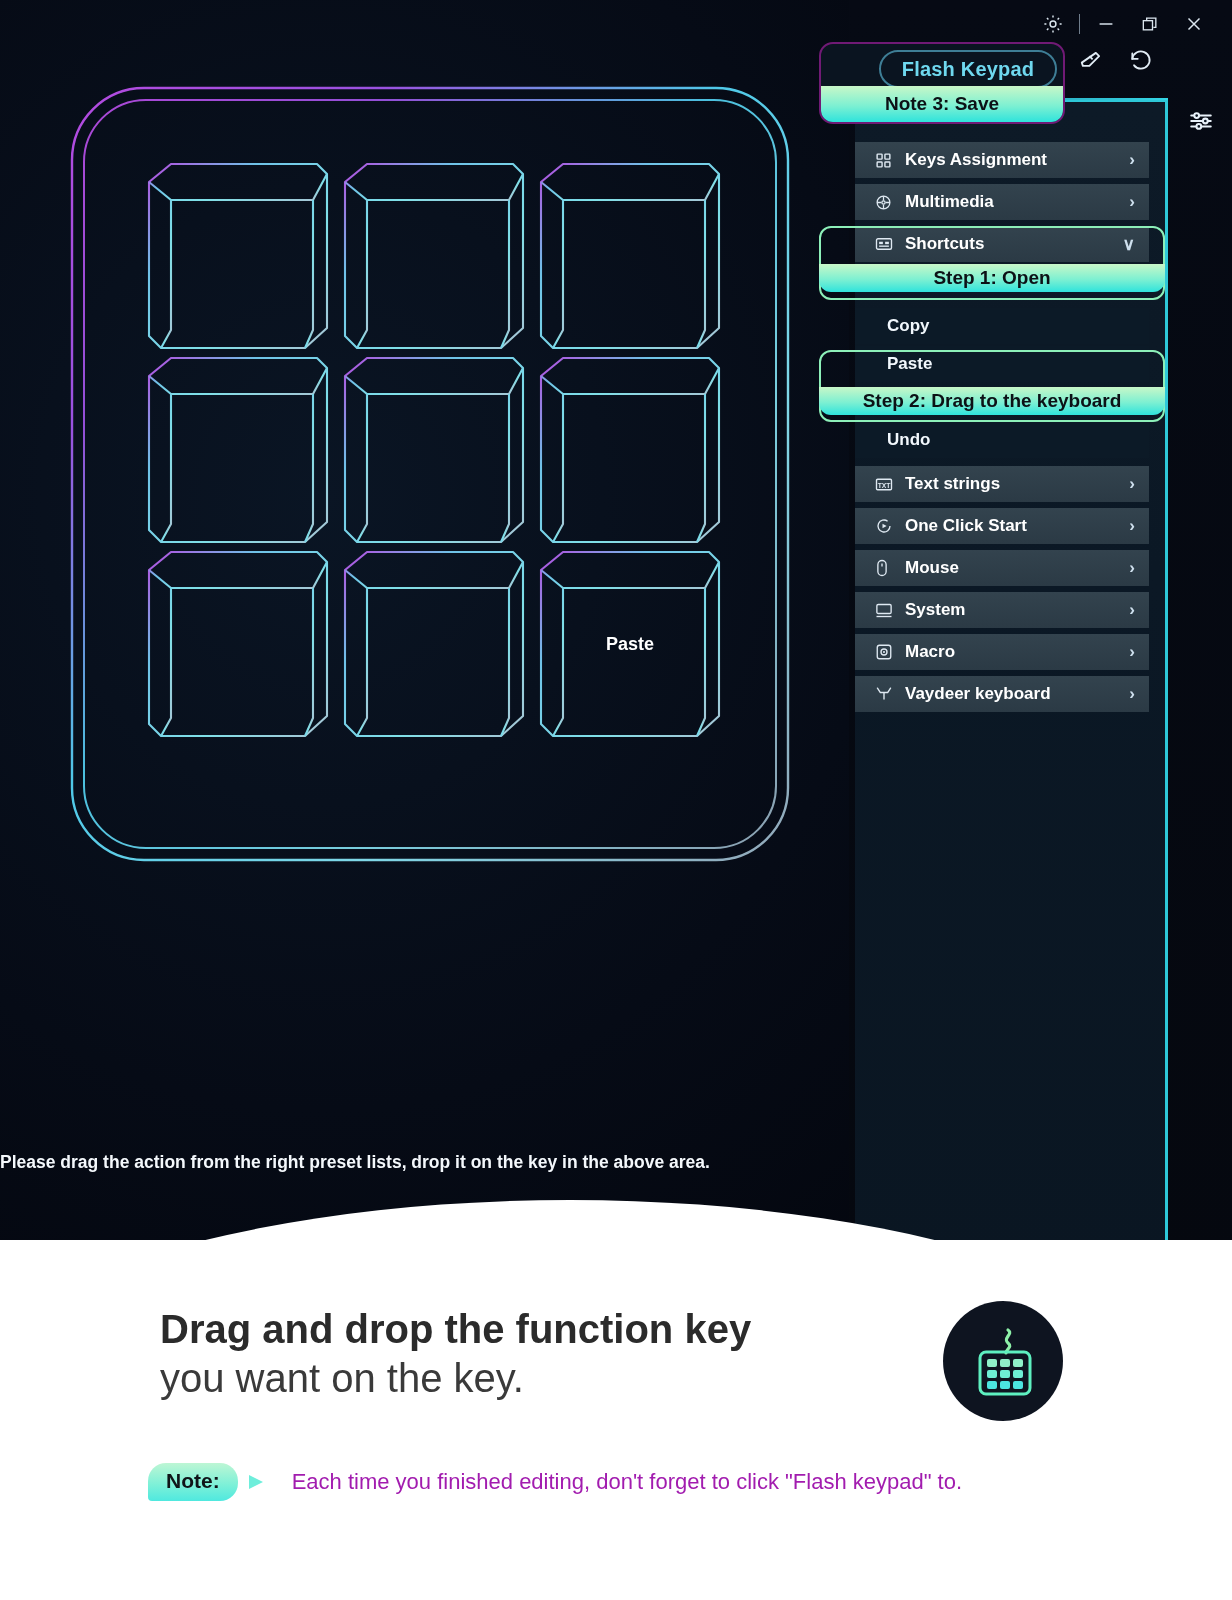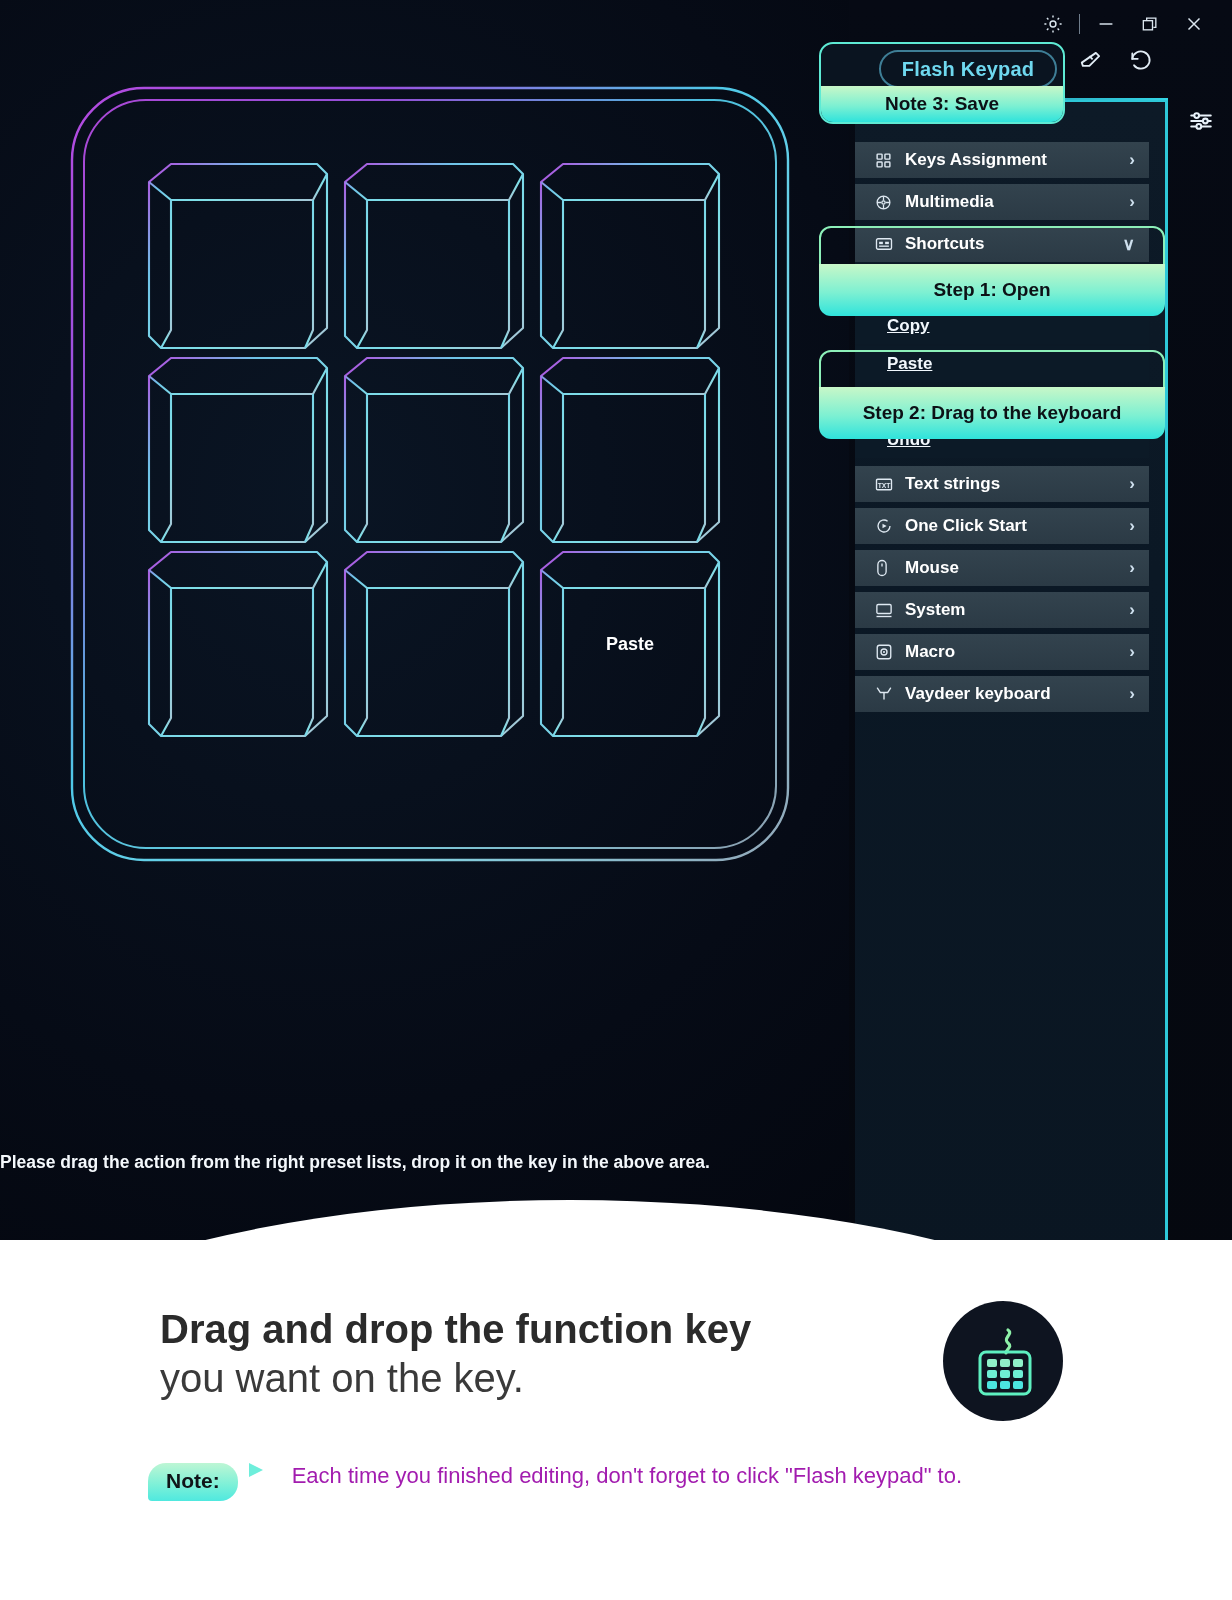--- a/index.html
+++ b/index.html
@@ -43,21 +43,21 @@
   }
   .wc-btn {
     width: 44px; height: 36px; display: flex; align-items: center; justify-content: center;
     color: #dbe6ef;
   }
   .wc-sep { width: 1px; height: 20px; background: #6f7d8c; margin: 0 4px; }
 
   
   .flash-wrap {
     position: absolute; left: 819px; top: 42px; width: 246px; height: 82px;
-    border: 2px solid #5eead4;
+    border: 2px solid #701a75;
     border-radius: 14px;
     background: #0a1420;
     overflow: hidden;
   }
   .flash-pill {
     position: absolute; left: 58px; top: 6px; width: 178px; height: 38px;
     border: 2px solid #3e7e96; border-radius: 19px;
     display: flex; align-items: center; justify-content: center;
     color: #6fd8ef; font-size: 20px; font-weight: 700; letter-spacing: .2px;
     background: #0a1420;
@@ -86,35 +86,35 @@
     color: #ffffff; font-size: 17px; font-weight: 700;
   }
   .menu-row .m-ico { width: 26px; display: flex; align-items: center; color: #dfe9f2; }
   .menu-row .m-label { flex: 1; margin-left: 4px; }
   .menu-row .m-chev { color: #cfe0ee; font-size: 17px; font-weight: 700; }
 
   .sub-row {
     height: 36px; margin-bottom: 2px;
     background: #0c1a27;
     display: flex; align-items: center; padding-left: 32px;
-    color: #f2f8fd; font-size: 17px; font-weight: 700; text-decoration: underline;
+    color: #f2f8fd; font-size: 17px; font-weight: 700;
   }
   .sub-row.dashed-ghost {
     color: transparent;
     border: 2px dashed #c9d7e2; border-top: none;
     height: 22px; margin-left: 22px; width: 120px;
   }
 
   
   .hl-box {
     position: absolute; border: 2px solid #8df0b9; border-radius: 12px;
     pointer-events: none;
   }
   .hl-banner {
-    position: absolute; height: 52px;
+    position: absolute; height: 28px;
     background: linear-gradient(180deg, #c8f7c8 0%, #7df0d2 55%, #2fe3dc 100%);
     display: flex; align-items: center; justify-content: center;
     color: #0c1116; font-size: 19px; font-weight: 700;
   }
 
   
   .keypad-area { position: absolute; left: 0; top: 0; width: 849px; height: 1240px; }
 
   .hint-text {
     position: absolute; left: 0; top: 1152px; width: 849px;
@@ -139,21 +139,21 @@
   .headline .bold { font-weight: 700; display: block; }
   .headline .light { font-weight: 300; display: block; color: #3a3a3a; }
 
   .badge-circle {
     position: absolute; left: 943px; top: 1301px; width: 120px; height: 120px;
     border-radius: 50%; background: #0e1420;
     display: flex; align-items: center; justify-content: center;
   }
 
   .note-row {
-    position: absolute; left: 148px; top: 1463px; display: flex; gap: 13px;
+    position: absolute; left: 148px; top: 1463px; display: flex; align-items: center; gap: 13px;
   }
   .note-chip {
     position: relative;
     background: linear-gradient(180deg, #bdf6d4 0%, #7af0d8 60%, #4fe8df 100%);
     color: #101418; font-weight: 700; font-size: 21px;
     padding: 6px 18px 8px 18px; border-radius: 18px 18px 18px 4px;
   }
   .note-arrow {
     width: 0; height: 0; border-top: 7px solid transparent; border-bottom: 7px solid transparent;
     border-left: 14px solid #6eeedb; margin-left: -2px;

